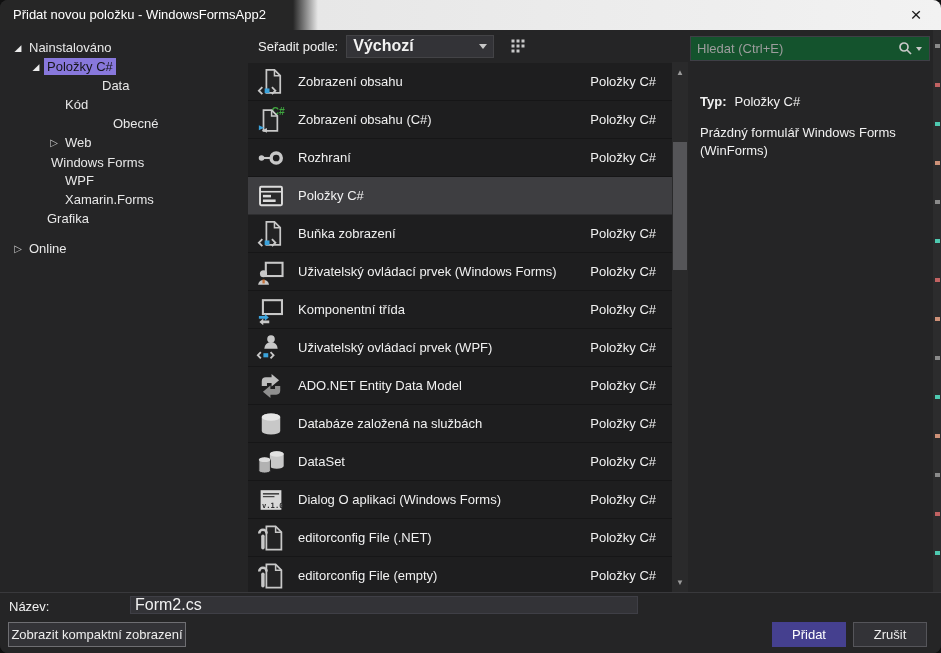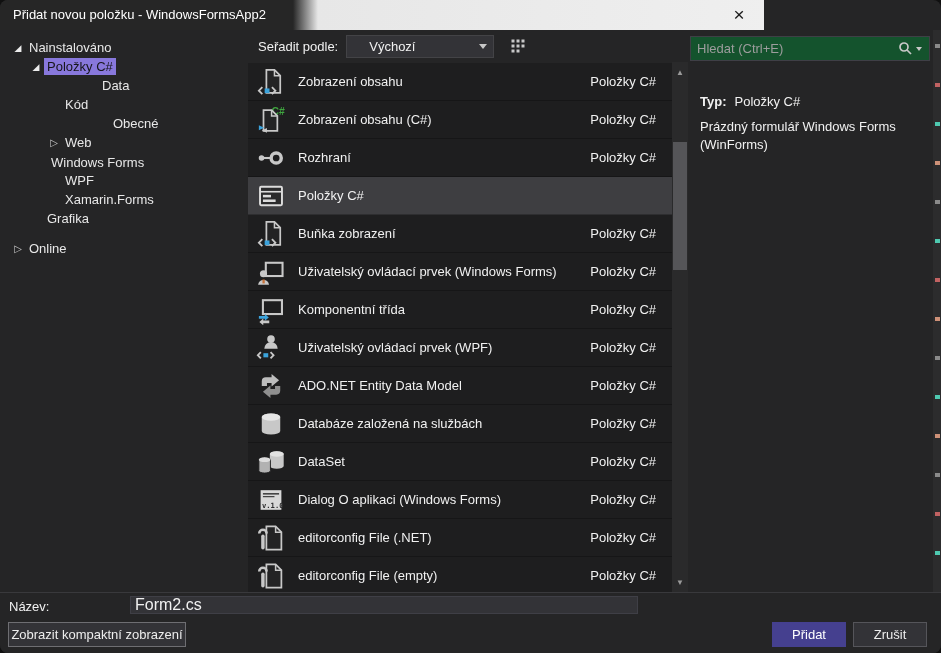--- a/index.html
+++ b/index.html
@@ -2,21 +2,21 @@
 <html><head>
 <meta charset="utf-8">
 <style>
   * { margin:0; padding:0; box-sizing:border-box; }
   html,body { width:941px; height:653px; background:#101010; overflow:hidden;
               font-family:"Liberation Sans","DejaVu Sans",sans-serif; }
   .dialog { position:relative; width:941px; height:653px; border-radius:8px;
             overflow:hidden; background:#252526; }
 
   
-  .titlebar { position:absolute; left:0; top:0; width:764px; height:30px;
+  .titlebar { position:absolute; left:0; top:0; width:941px; height:30px;
     background:linear-gradient(90deg,#262626 0px,#262626 293px,#e7e7e7 318px,#f2f2f2 941px); }
   .title-text { position:absolute; left:13px; top:0; height:30px; line-height:30px;
     color:#ffffff; font-size:13px; white-space:nowrap; }
   .close-btn { position:absolute; right:4px; top:0; width:42px; height:30px;
     display:flex; align-items:center; justify-content:center; color:#1a1a1a;
     font-size:19px; cursor:default; }
 
   
   .tree { position:absolute; left:0; top:30px; width:248px; height:562px;
     background:#252526; padding-top:8px; }
@@ -29,21 +29,21 @@
   .exp.collapsed { font-size:10px; color:#c7c7c7; }
   .tree-label { padding:1px 3px; }
   .tree-label.selected { background:#8878dc; color:#16161a; }
 
   
   .toolbar { position:absolute; left:248px; top:30px; width:424px; height:32px;
     background:#252526; display:flex; align-items:center; }
   .sort-label { margin-left:10px; font-size:13px; color:#f1f1f1; }
   .sort-dropdown { margin-left:8px; width:148px; height:23px; background:#333337;
     border:1px solid #434346; display:flex; align-items:center; }
-  .sort-value { flex:1; padding-left:22px; font-size:13px; color:#f1f1f1; }
+  .sort-value { flex:1; padding-left:6px; font-size:16px; color:#f1f1f1;font-weight:bold; }
   .caret { width:0; height:0; border-left:4px solid transparent;
     border-right:4px solid transparent; border-top:5px solid #c8c8c8; margin-right:6px; }
   .viewbtn { width:23px; height:23px; display:flex; align-items:center;
     justify-content:center; background:transparent; border:1px solid transparent; }
   .viewbtn.grid { margin-left:12px; }
   .viewbtn.list { margin-left:4px; border:1px solid #7a6fd0; background:#2d2d30; }
 
   
   .list { position:absolute; left:248px; top:63px; width:424px; height:530px;
     background:#1e1e1f; overflow:hidden; }
@@ -74,21 +74,21 @@
     color:#e8e8e8; font-size:13px; padding-left:6px;
     font-family:"Liberation Sans","DejaVu Sans",sans-serif; }
   .searchbox input::placeholder { color:#9d9d9d; opacity:1; }
   .search-icon { width:18px; flex:none; display:flex; align-items:center; }
   .search-caret { width:0; height:0; border-left:3.5px solid transparent;
     border-right:3.5px solid transparent; border-top:4px solid #c8c8c8; margin-right:7px; }
   .details { position:absolute; left:12px; top:64px; width:218px; }
   .type-line { font-size:13px; color:#f1f1f1; }
   .type-label { font-weight:bold; }
   .type-value { margin-left:8px; }
-  .desc { margin-top:9px; font-size:13px; color:#f1f1f1; line-height:1.35; }
+  .desc { margin-top:15px; font-size:13px; color:#f1f1f1; line-height:1.35; }
 
   
   .edgestrip { position:absolute; left:933px; top:30px; width:8px; height:562px;
     background:#2c2c2d; }
   .edgestrip .tick { position:absolute; left:2px; width:5px; height:4px; }
 
   
   .footer { position:absolute; left:0; top:592px; width:941px; height:61px;
     background:#252526; border-top:1px solid #39393c; }
   .name-label { position:absolute; left:9px; top:6px; font-size:13px; color:#f1f1f1; }

